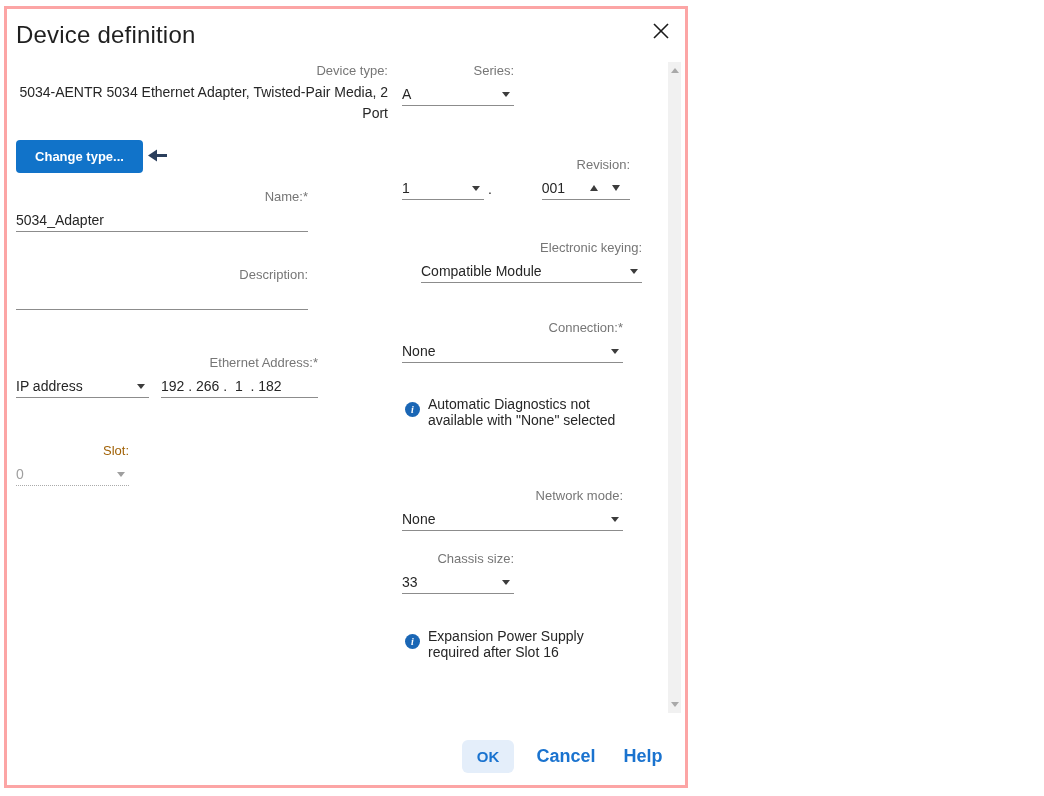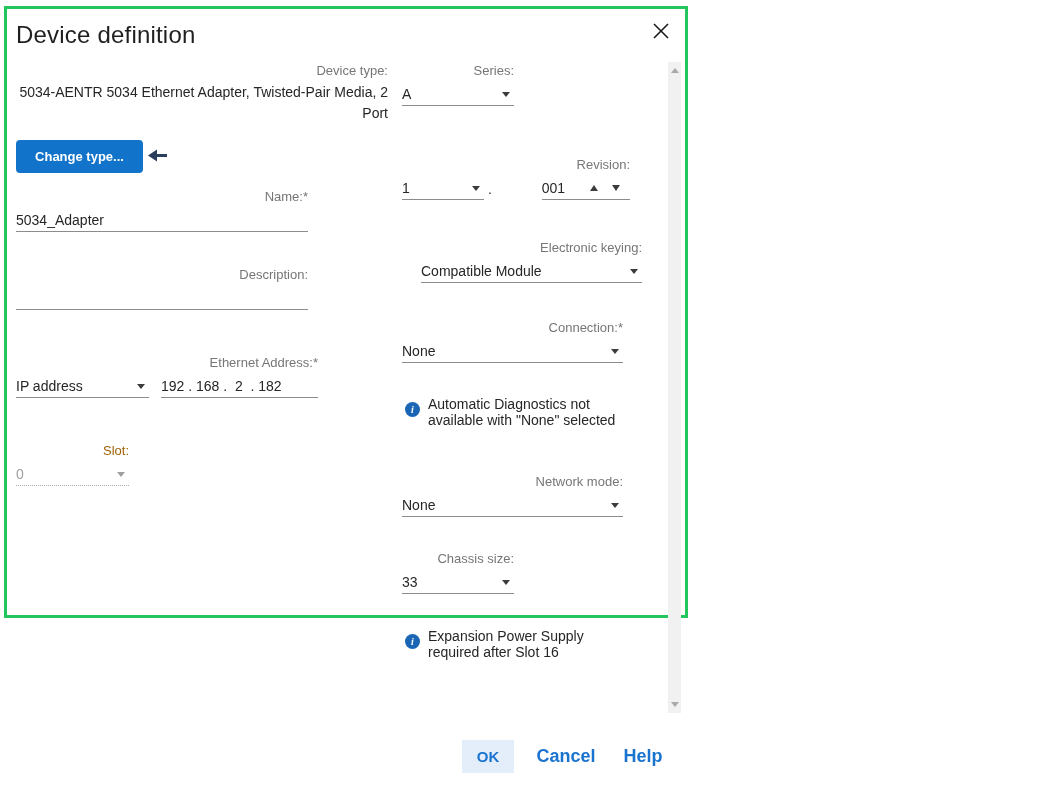--- a/index.html
+++ b/index.html
@@ -1,20 +1,20 @@
 <!DOCTYPE html>
 <html><head>
 <meta charset="utf-8">
 <style>
   * { margin:0; padding:0; box-sizing:border-box; }
   html,body { width:1044px; height:796px; background:#ffffff;
               font-family:"Liberation Sans", sans-serif; overflow:hidden; }
 
-  .dialog { position:absolute; left:4px; top:6px; width:684px; height:612px;
-            background:#ffffff; border:3px solid #22c55e; }
+  .dialog { position:absolute; left:4px; top:6px; width:684px; height:782px;
+            background:#ffffff; border:3px solid #fca5a5; }
 
   .title { position:absolute; left:9px; top:12px; font-size:24px; font-weight:400;
            color:#1f1f1f; letter-spacing:0.2px; }
 
   .close-btn { position:absolute; left:642px; top:12px; width:24px; height:24px;
                display:flex; align-items:center; justify-content:center; cursor:pointer; }
 
   
   .fg { position:absolute;text-align:right; }
   .lbl { display:block; font-size:13px; line-height:18px; color:#767676; }
@@ -60,21 +60,21 @@
   
   .scrollbar { position:absolute; left:661px; top:53px; width:13px; height:651px;
                background:#f1f1f1; }
   .sb-arrow { position:absolute; left:2.5px; width:0; height:0;
               border-left:4px solid transparent; border-right:4px solid transparent; }
   .sb-up { top:6px; border-bottom:5px solid #a9a9a9; }
   .sb-down { bottom:6px; border-top:5px solid #a9a9a9; }
 
   
   .ok-btn { position:absolute; left:455px; top:731px; width:52px; height:33px;
-            background:#e4eefa; border:none; border-radius:0; color:#1a73cf;
+            background:#e4eefa; border:none; border-radius:6px; color:#1a73cf;
             font-size:15px; font-weight:600; font-family:"Liberation Sans",sans-serif;
             cursor:pointer; }
   .link-btn { position:absolute; top:731px; height:33px; background:none; border:none;
               color:#1a73cf; font-size:18px; font-weight:600;
               font-family:"Liberation Sans",sans-serif; cursor:pointer; }
   #cancel-btn { left:528px; width:62px; }
   #help-btn { left:612px; width:48px; }
 </style>
 </head>
 <body>
@@ -121,21 +121,21 @@
   </div>
 
   <div class="fg" style="left:9px; top:345px; width:302px;">
     <span class="lbl">Ethernet Address:*</span>
     <div class="row">
       <div class="ctl" style="width:133px;">
         <span class="val">IP address</span>
         <span class="dd-arrow"></span>
       </div>
       <div class="ctl" style="width:157px; margin-left:12px;">
-        <span class="val">192 . 168 .  2  . 182</span>
+        <span class="val">192 . 266 .  1  . 182</span>
       </div>
     </div>
   </div>
 
   <div class="fg disabled" style="left:9px; top:433px; width:113px;">
     <span class="lbl">Slot:</span>
     <div class="ctl">
       <span class="val">0</span>
       <span class="dd-arrow"></span>
     </div>
@@ -179,21 +179,21 @@
       <span class="val">None</span>
       <span class="dd-arrow"></span>
     </div>
   </div>
 
   <div class="info" style="left:398px; top:387px; width:232px;">
     <span class="info-icon">i</span>
     <span class="info-text" style="width:206px;">Automatic Diagnostics not available with "None" selected</span>
   </div>
 
-  <div class="fg" style="left:395px; top:464px; width:221px;">
+  <div class="fg" style="left:395px; top:478px; width:221px;">
     <span class="lbl">Network mode:</span>
     <div class="ctl">
       <span class="val">None</span>
       <span class="dd-arrow"></span>
     </div>
   </div>
 
   <div class="fg" style="left:395px; top:541px; width:112px;">
     <span class="lbl">Chassis size:</span>
     <div class="ctl">

